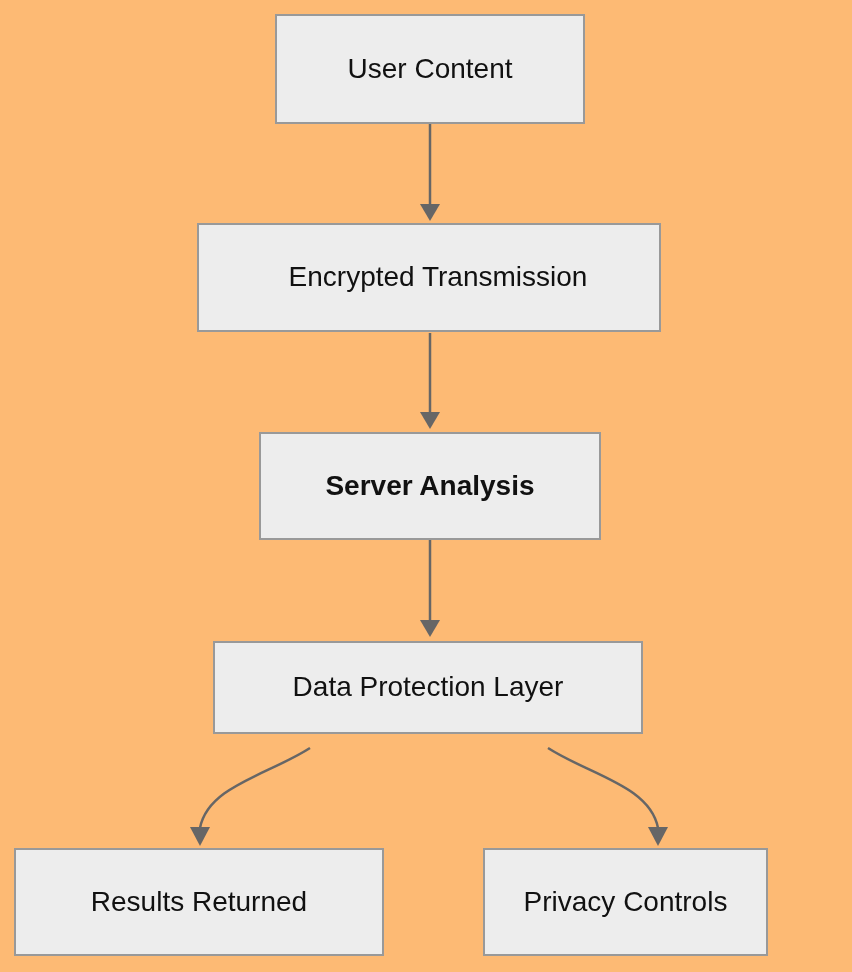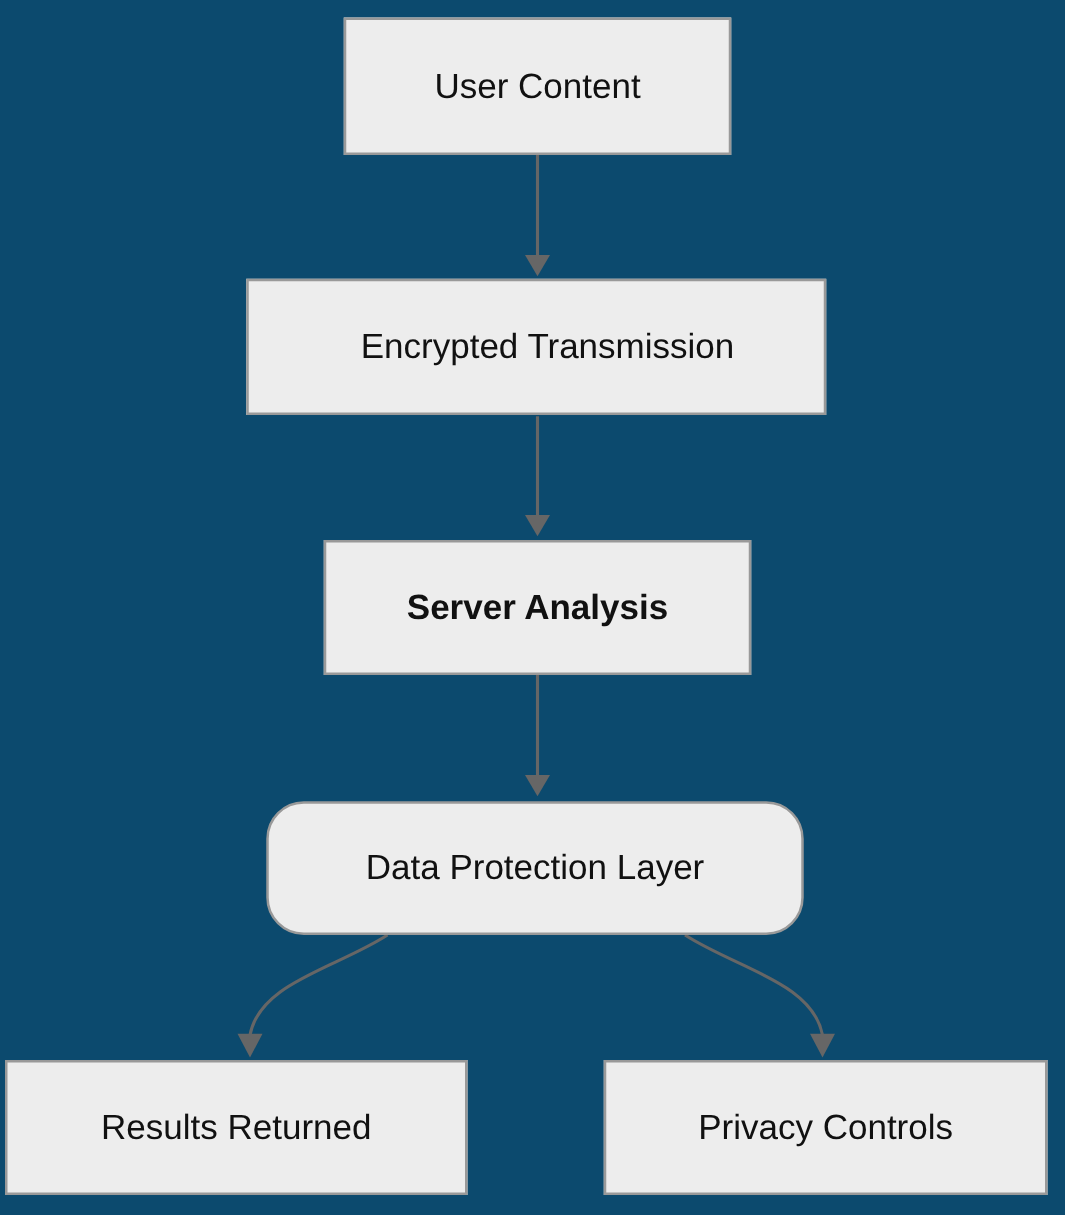--- a/index.html
+++ b/index.html
@@ -4,21 +4,21 @@
 <style>
   html, body {
     margin: 0;
     padding: 0;
     background: #000000;
   }
   .canvas {
     position: relative;
     width: 852px;
     height: 972px;
-    background: #0c4a6e;
+    background: #fdba74;
     overflow: hidden;
     font-family: "Liberation Sans", sans-serif;
   }
   .edges {
     position: absolute;
     left: 0;
     top: 0;
     width: 852px;
     height: 972px;
     pointer-events: none;
@@ -41,23 +41,23 @@
     align-items: center;
     justify-content: center;
     text-align: center;
     color: #111111;
     font-size: 28px;
     line-height: 1.1;
   }
   #node-user-content        { left: 275px; top: 14px;  width: 310px; height: 110px; }
   #node-encrypted-transmission { left: 197px; top: 223px; width: 464px; height: 109px; padding-left: 18px; }
   #node-server-analysis     { left: 259px; top: 432px; width: 342px; height: 108px; font-weight: bold; }
-  #node-data-protection     { left: 213px; top: 641px; width: 430px; height: 107px; border-radius: 30px; }
-  #node-results-returned    { left: 4px;  top: 848px; width: 370px; height: 108px; }
-  #node-privacy-controls    { left: 483px; top: 848px; width: 355px; height: 108px; justify-content: center; }
+  #node-data-protection     { left: 213px; top: 641px; width: 430px; height: 93px; }
+  #node-results-returned    { left: 14px;  top: 848px; width: 370px; height: 108px; }
+  #node-privacy-controls    { left: 483px; top: 848px; width: 285px; height: 108px; justify-content: center; }
 </style>
 </head>
 <body>
 
 <div class="canvas">
 
   <svg class="edges" viewBox="0 0 852 972" xmlns="http://www.w3.org/2000/svg">
 
     <path class="edge" d="M430,124 L430,206"></path>
     <polygon class="head" points="420,204 440,204 430,221"></polygon>

